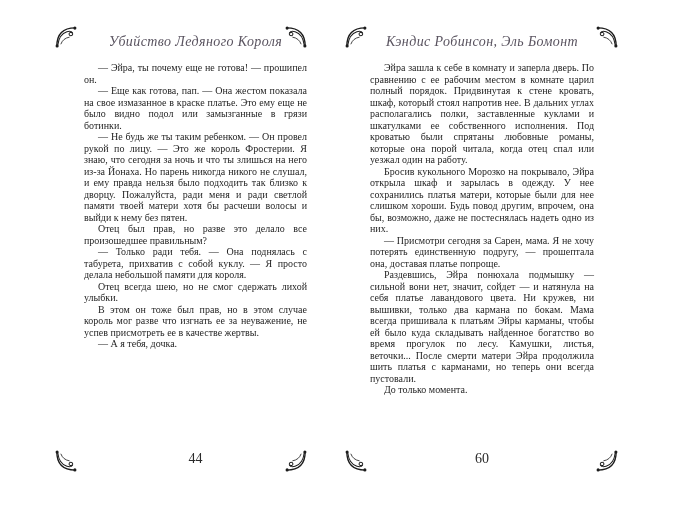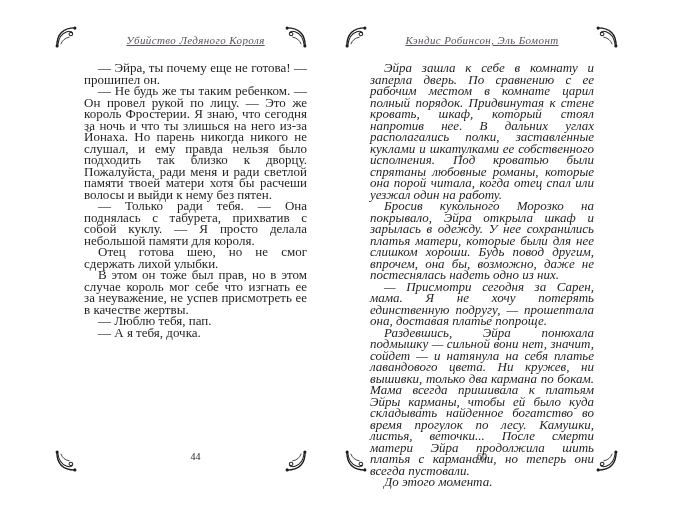--- a/index.html
+++ b/index.html
@@ -8,36 +8,36 @@
     --header:#5a5460;
     --ornament:#1c1c1c;
   }
   *{margin:0;padding:0;box-sizing:border-box;}
   html,body{width:674px;height:505px;overflow:hidden;background:var(--background);}
   body{font-family:"Liberation Serif","DejaVu Serif",serif;color:var(--text);}
   .spread{position:relative;width:674px;height:505px;display:flex;}
   .page{position:relative;width:337px;height:505px;}
 
   .running-head{
-    position:absolute;top:34px;font-style:italic;font-size:11px;
-    color:var(--header);letter-spacing:.4px;text-align:center;white-space:nowrap;text-decoration:underline;
+    position:absolute;top:34px;font-style:italic;font-size:14px;
+    color:var(--header);letter-spacing:.4px;text-align:center;white-space:nowrap;
   }
   .page-left .running-head{left:84px;width:223px;}
   .page-right .running-head{left:33px;width:224px;}
 
   .text-block{
-    position:absolute;top:62px;font-size:13px;line-height:11.5px;
+    position:absolute;top:62px;font-size:10px;line-height:11.5px;
     text-align:justify;hyphens:auto;-webkit-hyphens:auto;
   }
   .page-left .text-block{left:84px;width:223px;}
-  .page-right .text-block{left:33px;width:224px;font-style:italic;}
+  .page-right .text-block{left:33px;width:224px;}
   .text-block p{text-indent:14px;margin:0;}
 
   .page-number{
-    position:absolute;top:451px;font-size:10px;text-align:center;color:#2a2a2a;
+    position:absolute;top:451px;font-size:14px;text-align:center;color:#2a2a2a;
   }
   .page-left .page-number{left:84px;width:223px;}
   .page-right .page-number{left:33px;width:224px;}
 
   .corner{position:absolute;width:22px;height:22px;color:var(--ornament);}
   
   .page-left .tl{left:55px;top:26px;}
   .page-left .tr{left:285px;top:26px;transform:scaleX(-1);}
   .page-left .bl{left:55px;top:450px;transform:scaleY(-1);}
   .page-left .br{left:285px;top:450px;transform:scale(-1,-1);}
@@ -76,25 +76,26 @@
         <use href="#corner-flourish"></use>
       </svg>
     <svg class="corner br" viewBox="0 0 24 24">
         <use href="#corner-flourish"></use>
       </svg>
 
     <div class="running-head">Убийство Ледяного Короля</div>
 
     <div class="text-block">
       <p>— Эйра, ты почему еще не готова! — прошипел он.</p>
+      <p>— Еще как готова, пап. — Она жестом показала на свое измазанное в краске платье. Это ему еще не было видно подол или замызганные в грязи ботинки.</p>
       <p>— Не будь же ты таким ребенком. — Он провел рукой по лицу. — Это же король Фростерии. Я знаю, что сегодня за ночь и что ты злишься на него из-за Йонаха. Но парень никогда никого не слушал, и ему правда нельзя было подходить так близко к дворцу. Пожалуйста, ради меня и ради светлой памяти твоей матери хотя бы расчеши волосы и выйди к нему без пятен.</p>
+      <p>Отец был прав, но разве это делало все произошедшее правильным?</p>
       <p>— Только ради тебя. — Она поднялась с табурета, прихватив с собой куклу. — Я просто делала небольшой памяти для короля.</p>
-      <p>Отец готова шею, но не смог сдержать лихой улыбки.</p>
-      <p>В этом он тоже был прав, но в этом случае король мог себе что изгнать ее за неуважение, не успев присмотреть ее в качестве жертвы.</p>
-      <p>— Люблю тебя, пап.</p>
+      <p>Отец всегда шею, но не смог сдержать лихой улыбки.</p>
+      <p>В этом он тоже был прав, но в этом случае король мог разве что изгнать ее за неуважение, не успев присмотреть ее в качестве жертвы.</p>
       <p>— А я тебя, дочка.</p>
     </div>
 
     <div class="page-number">44</div>
   </div>
 
   <div class="page page-right">
     <svg class="corner tl" viewBox="0 0 24 24">
         <use href="#corner-flourish"></use>
       </svg>
@@ -108,19 +109,19 @@
         <use href="#corner-flourish"></use>
       </svg>
 
     <div class="running-head">Кэндис Робинсон, Эль Бомонт</div>
 
     <div class="text-block">
       <p>Эйра зашла к себе в комнату и заперла дверь. По сравнению с ее рабочим местом в комнате царил полный порядок. Придвинутая к стене кровать, шкаф, который стоял напротив нее. В дальних углах располагались полки, заставленные куклами и шкатулками ее собственного исполнения. Под кроватью были спрятаны любовные романы, которые она порой читала, когда отец спал или уезжал один на работу.</p>
       <p>Бросив кукольного Морозко на покрывало, Эйра открыла шкаф и зарылась в одежду. У нее сохранились платья матери, которые были для нее слишком хороши. Будь повод другим, впрочем, она бы, возможно, даже не постеснялась надеть одно из них.</p>
       <p>— Присмотри сегодня за Сарен, мама. Я не хочу потерять единственную подругу, — прошептала она, доставая платье попроще.</p>
       <p>Раздевшись, Эйра понюхала подмышку — сильной вони нет, значит, сойдет — и натянула на себя платье лавандового цвета. Ни кружев, ни вышивки, только два кармана по бокам. Мама всегда пришивала к платьям Эйры карманы, чтобы ей было куда складывать найденное богатство во время прогулок по лесу. Камушки, листья, веточки... После смерти матери Эйра продолжила шить платья с карманами, но теперь они всегда пустовали.</p>
-      <p>До этого момента.</p>
+      <p>До только момента.</p>
     </div>
 
     <div class="page-number">60</div>
   </div>
 
 </div>
 
 </body></html>

